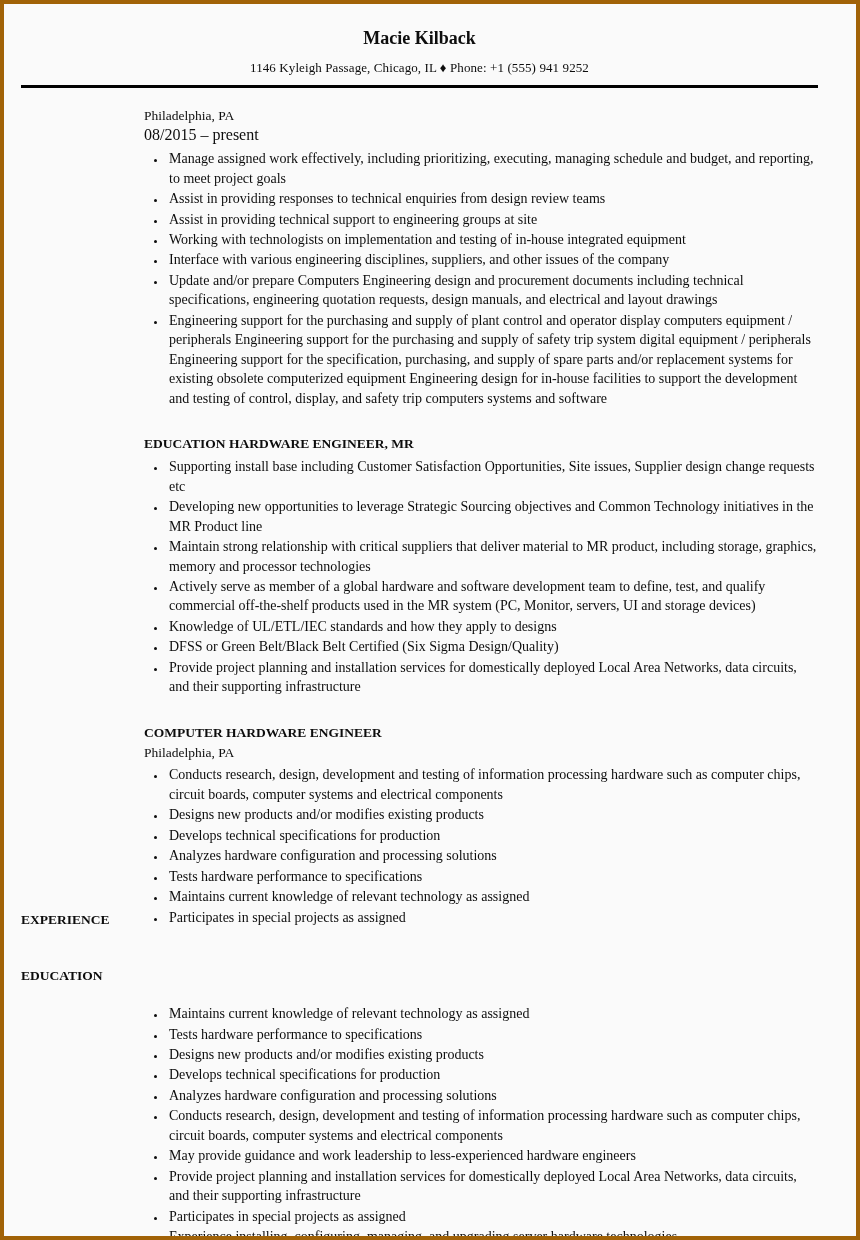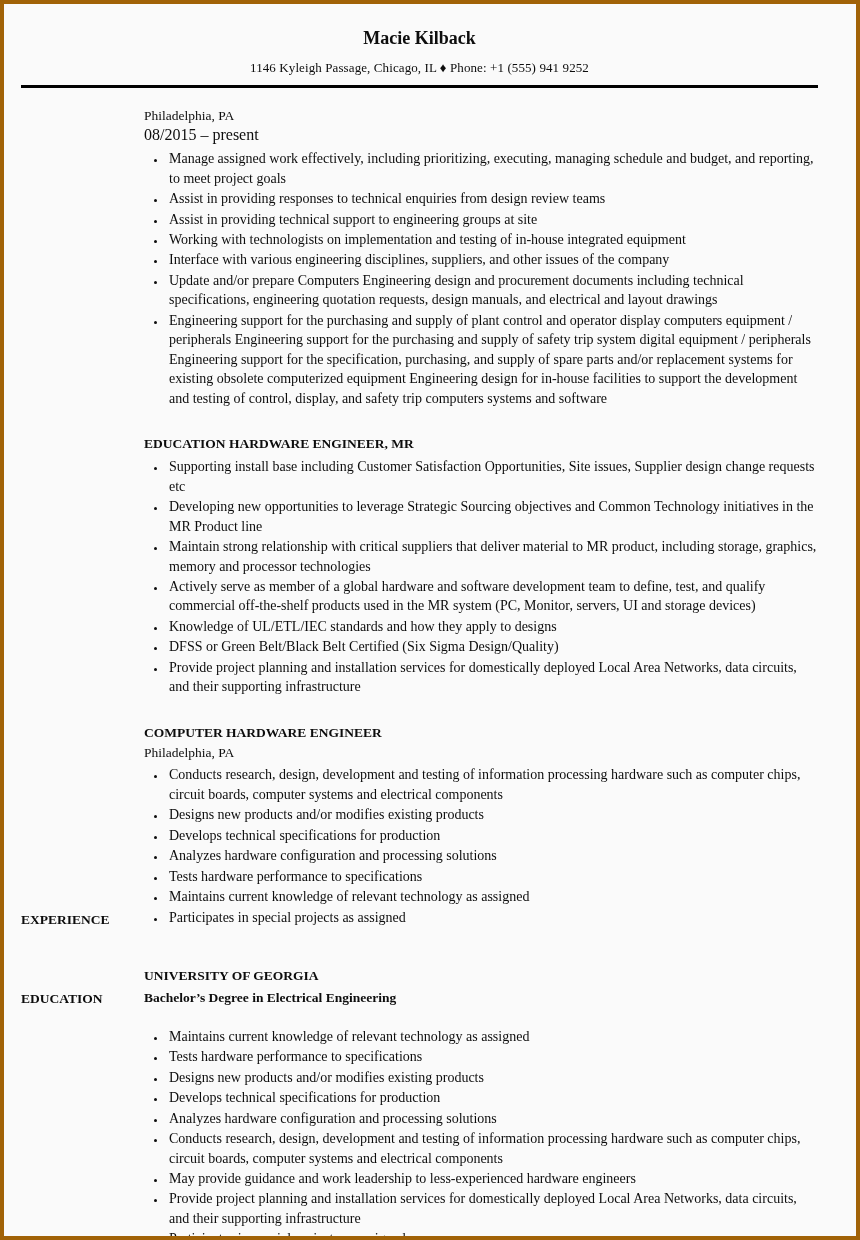--- a/index.html
+++ b/index.html
@@ -161,24 +161,20 @@
           <li>Maintains current knowledge of relevant technology as assigned</li>
           <li>Participates in special projects as assigned</li>
         </ul>
       </article>
 
     </div>
   </section>
 
   <section class="section-row education">
     <div class="section-label">EDUCATION</div>
-    <div class="section-content">
-      <h2 class="school-name">UNIVERSITY OF GEORGIA</h2>
-      <div class="degree-name">Bachelor’s Degree in Electrical Engineering</div>
-    </div>
   </section>
 
   <section class="section-row skills">
     <div class="section-label">SKILLS</div>
     <div class="section-content">
       <ul class="bullets" style="margin-top:0;">
         <li>Maintains current knowledge of relevant technology as assigned</li>
         <li>Tests hardware performance to specifications</li>
         <li>Designs new products and/or modifies existing products</li>
         <li>Develops technical specifications for production</li>

